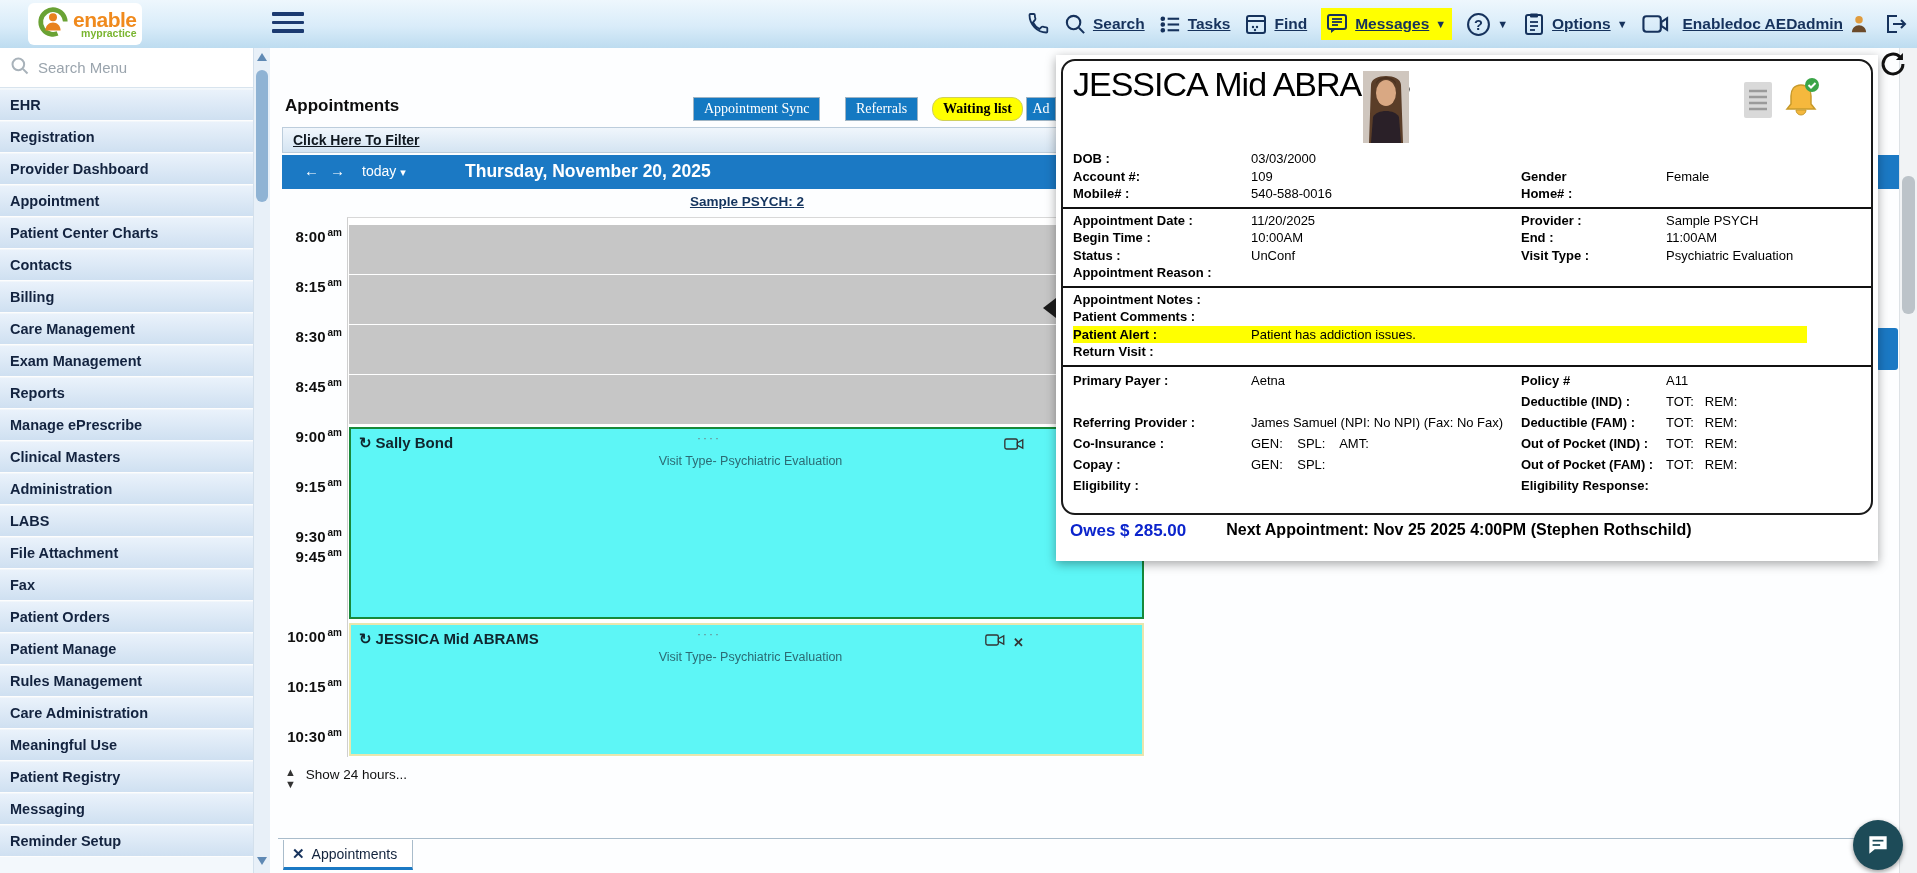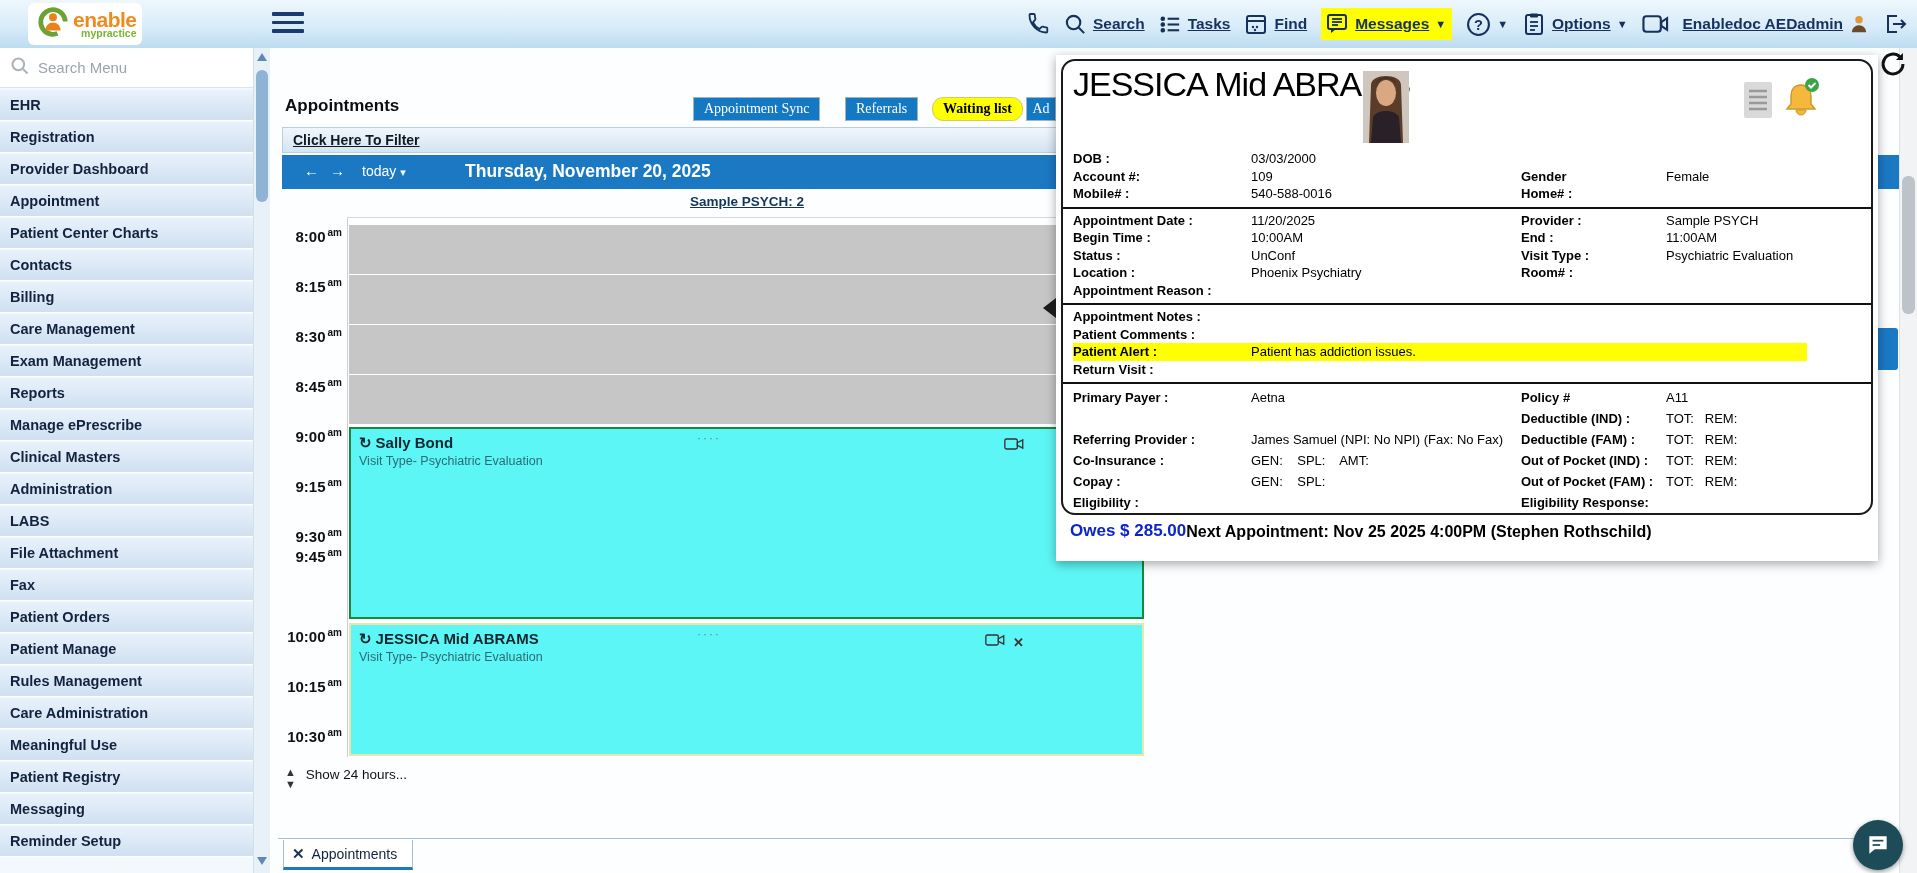--- a/index.html
+++ b/index.html
@@ -58,21 +58,21 @@
   .col-header { position:absolute; left:347px; top:192px; width:800px; height:25px; text-align:center; }
   .col-header span { font-size:13.5px; font-weight:600; color:#14345e; text-decoration:underline; cursor:pointer; }
   .gutter-time { position:absolute; left:232px; width:110px; text-align:right; font-weight:bold; font-size:15px; color:#111; }
   .gutter-time sup { font-size:10px; font-weight:bold; margin-left:2px; }
   .grid-frame { position:absolute; left:347px; top:217px; width:798px; height:540px;
     border-top:1px solid #d8d8d8; border-left:1px solid #cfcfcf; background:#fff; }
   .gray-block { position:absolute; left:349px; width:795px; height:49px; background:#c6c6c6; }
   .event { position:absolute; left:349px; width:795px; background:#5df6f6; cursor:pointer; }
   .event .etitle { font-size:15px; font-weight:bold; color:#10262e; margin:5px 0 2px 8px; }
   .event .etitle .recur { font-weight:bold; margin-right:4px; }
-  .event .esub { font-size:12.5px; color:#2c6b74; margin-left:8px; }
+  .event .esub { font-size:12.5px; color:#2c6b74; margin-left:8px;text-align:center; }
   .event .edots { position:absolute; left:346px; top:2px; color:#6c7a80; font-size:12px; letter-spacing:2px; }
   .event .eicons { position:absolute; right:118px; top:8px; display:flex; gap:8px; align-items:center; }
   .event .ex { color:#333; font-size:13px; font-weight:bold; cursor:pointer; }
   .show24 { position:absolute; left:285px; top:766px; font-size:13.5px; color:#111; cursor:pointer; }
   .show24 .updown { display:inline-block; margin-right:6px; color:#333; font-size:11px; }
   .tab-line { position:absolute; left:278px; top:838px; width:1639px; height:1px; background:#a9bccb; }
   .tab { position:absolute; left:283px; top:840px; width:130px; height:30px; background:#fff;
     border:1px solid #a9bccb; border-top:none; border-bottom:3px solid #1b79c4;
     display:flex; align-items:center; gap:7px; padding-left:8px; cursor:pointer; }
   .tab .x { color:#16325c; font-weight:bold; font-size:15px; }
@@ -89,21 +89,21 @@
   .pdoc { position:absolute; right:98px; top:20px; cursor:pointer; }
   .pbell { position:absolute; right:50px; top:16px; cursor:pointer; }
   .psec { padding:3px 0 4px 10px; border-top:2px solid #111; }
   .psec.first { border-top:none; }
   .prow { display:flex; font-size:13px; line-height:17.5px; }
   .prow-tall { line-height:21px; }
   .pl { font-weight:bold; color:#000; white-space:pre; }
   .pv { color:#000; white-space:pre; }
   .w178 { width:178px; } .w270 { width:270px; } .w145 { width:145px; } .flex1 { flex:1; }
   .alert-row { background:#ffff00; width:92%; }
-  .owes-row { position:absolute; left:14px; top:466px; display:flex; align-items:flex-end; }
+  .owes-row { position:absolute; left:14px; top:466px; display:flex; align-items:flex-start; gap:40px; }
   .owes { color:#0b24cc; font-size:17px; font-weight:bold; cursor:pointer; }
   .nexta { color:#000; font-size:16px; font-weight:bold; }
   .popup-collapse { position:absolute; left:1043px; top:298px; width:0; height:0;
     border-top:10px solid transparent; border-bottom:10px solid transparent;
     border-right:13px solid #1a1a1a; z-index:41; cursor:pointer; }
 
   
   .refresh-btn { position:absolute; left:1879px; top:50px; cursor:pointer; z-index:31; }
   .right-scroll { position:absolute; left:1899px; top:48px; width:18px; height:825px; background:#f1f3f5; border-left:1px solid #dde2e6; }
   .right-thumb { position:absolute; left:2px; top:128px; width:13px; height:138px; background:#bcc3c9; border-radius:6px; cursor:pointer; }
@@ -452,26 +452,20 @@
             <span class="pl w145">End :</span>
             <span class="pv flex1">11:00AM</span>
           </div>
         <div class="prow">
             <span class="pl w178">Status :</span>
             <span class="pv w270">UnConf</span>
             <span class="pl w145">Visit Type :</span>
             <span class="pv flex1">Psychiatric Evaluation</span>
           </div>
         <div class="prow">
-            <span class="pl w178">Location :</span>
-            <span class="pv w270">Phoenix Psychiatry</span>
-            <span class="pl w145">Room# :</span>
-            <span class="pv flex1"></span>
-          </div>
-        <div class="prow">
             <span class="pl">Appointment Reason :</span>
             <span class="pv flex1"></span>
           </div>
       </div>
 
       <div class="psec">
         <div class="prow">
             <span class="pl">Appointment Notes :</span>
           </div>
         <div class="prow">

